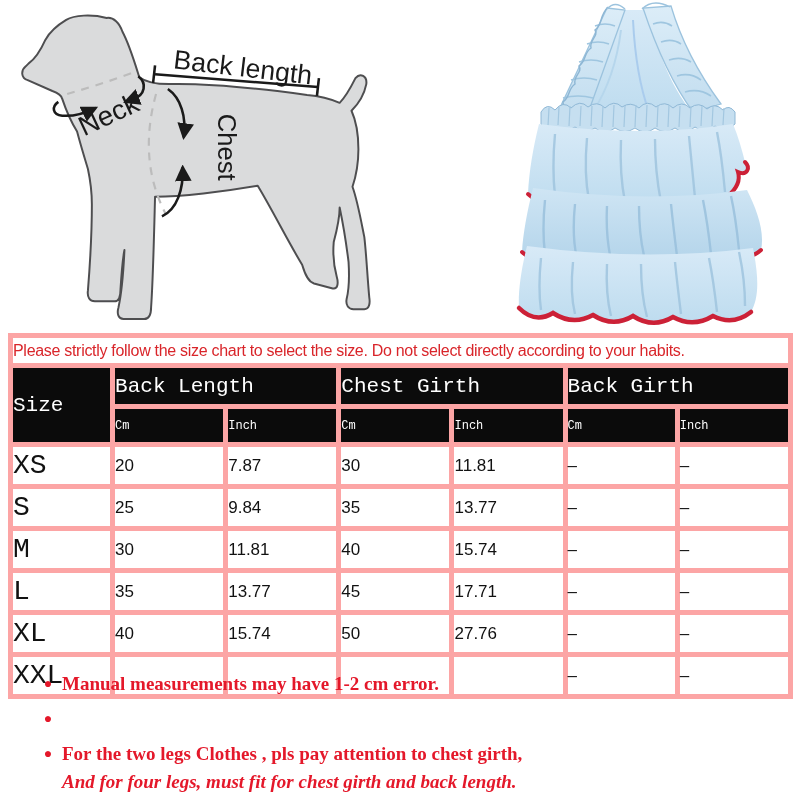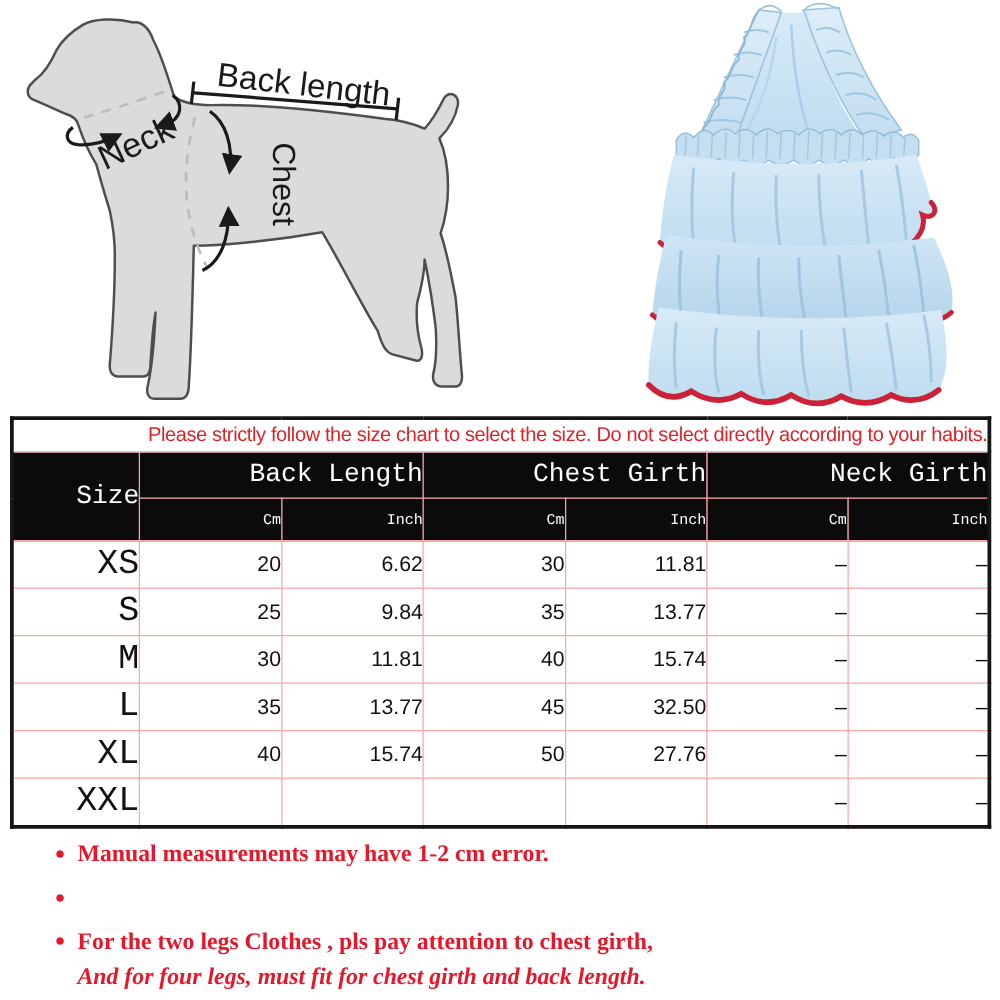--- a/index.html
+++ b/index.html
@@ -3,21 +3,21 @@
 <meta charset="utf-8">
 <style>
   html,body{margin:0;padding:0;background:#fff;}
   #canvas{position:relative;width:800px;height:800px;background:#ffffff;overflow:hidden;
           font-family:"Liberation Sans",sans-serif;}
   svg text{font-family:"Liberation Sans",sans-serif;}
 
   
   #size-table{position:absolute;top:333px;left:8px;width:785px;border-collapse:collapse;
               table-layout:fixed;border:3px solid #161616;background:#fff;}
-  #size-table td,#size-table th{border:1px solid #fca5a5;padding:0;text-align:right;vertical-align:middle;}
+  #size-table td,#size-table th{border:5px solid #fca5a5;padding:0;text-align:left;vertical-align:middle;}
   tr.warning-row td{height:25px;background:#fff;color:#d9252a;font-size:16px;letter-spacing:-0.3px;
               font-family:"Liberation Sans",sans-serif;border-bottom:2px solid #111;}
   #size-table th{background:#0b0b0b;color:#fff;font-weight:normal;
               font-family:"Liberation Mono",monospace;}
   tr.group-row th{height:36px;font-size:21px;}
   tr.units-row th{height:33px;font-size:12px;}
   th.size-head{font-size:22px;}
   #size-table td.data-cell{height:37px;font-size:17px;color:#111;
               font-family:"Liberation Sans",sans-serif;}
   #size-table td.size-cell{font-family:"Liberation Mono",monospace;font-size:28px;}
@@ -174,35 +174,35 @@
         <col style="width:113px">
     </colgroup>
     <tbody>
     <tr class="warning-row">
       <td colspan="7">Please strictly follow the size chart to select the size. Do not select directly according to your habits.</td>
     </tr>
     <tr class="group-row">
       <th rowspan="2" class="size-head">Size</th>
       <th colspan="2">Back Length</th>
       <th colspan="2">Chest Girth</th>
-      <th colspan="2">Neck Girth</th>
+      <th colspan="2">Back Girth</th>
     </tr>
     <tr class="units-row">
       <th>Cm</th>
       <th>Inch</th>
       <th>Cm</th>
       <th>Inch</th>
       <th>Cm</th>
       <th>Inch</th>
     </tr>
 
     <tr>
       <td class="data-cell size-cell">XS</td>
       <td class="data-cell">20</td>
-      <td class="data-cell">6.62</td>
+      <td class="data-cell">7.87</td>
       <td class="data-cell">30</td>
       <td class="data-cell">11.81</td>
       <td class="data-cell">–</td>
       <td class="data-cell">–</td>
     </tr>
     <tr>
       <td class="data-cell size-cell">S</td>
       <td class="data-cell">25</td>
       <td class="data-cell">9.84</td>
       <td class="data-cell">35</td>
@@ -217,21 +217,21 @@
       <td class="data-cell">40</td>
       <td class="data-cell">15.74</td>
       <td class="data-cell">–</td>
       <td class="data-cell">–</td>
     </tr>
     <tr>
       <td class="data-cell size-cell">L</td>
       <td class="data-cell">35</td>
       <td class="data-cell">13.77</td>
       <td class="data-cell">45</td>
-      <td class="data-cell">32.50</td>
+      <td class="data-cell">17.71</td>
       <td class="data-cell">–</td>
       <td class="data-cell">–</td>
     </tr>
     <tr>
       <td class="data-cell size-cell">XL</td>
       <td class="data-cell">40</td>
       <td class="data-cell">15.74</td>
       <td class="data-cell">50</td>
       <td class="data-cell">27.76</td>
       <td class="data-cell">–</td>

